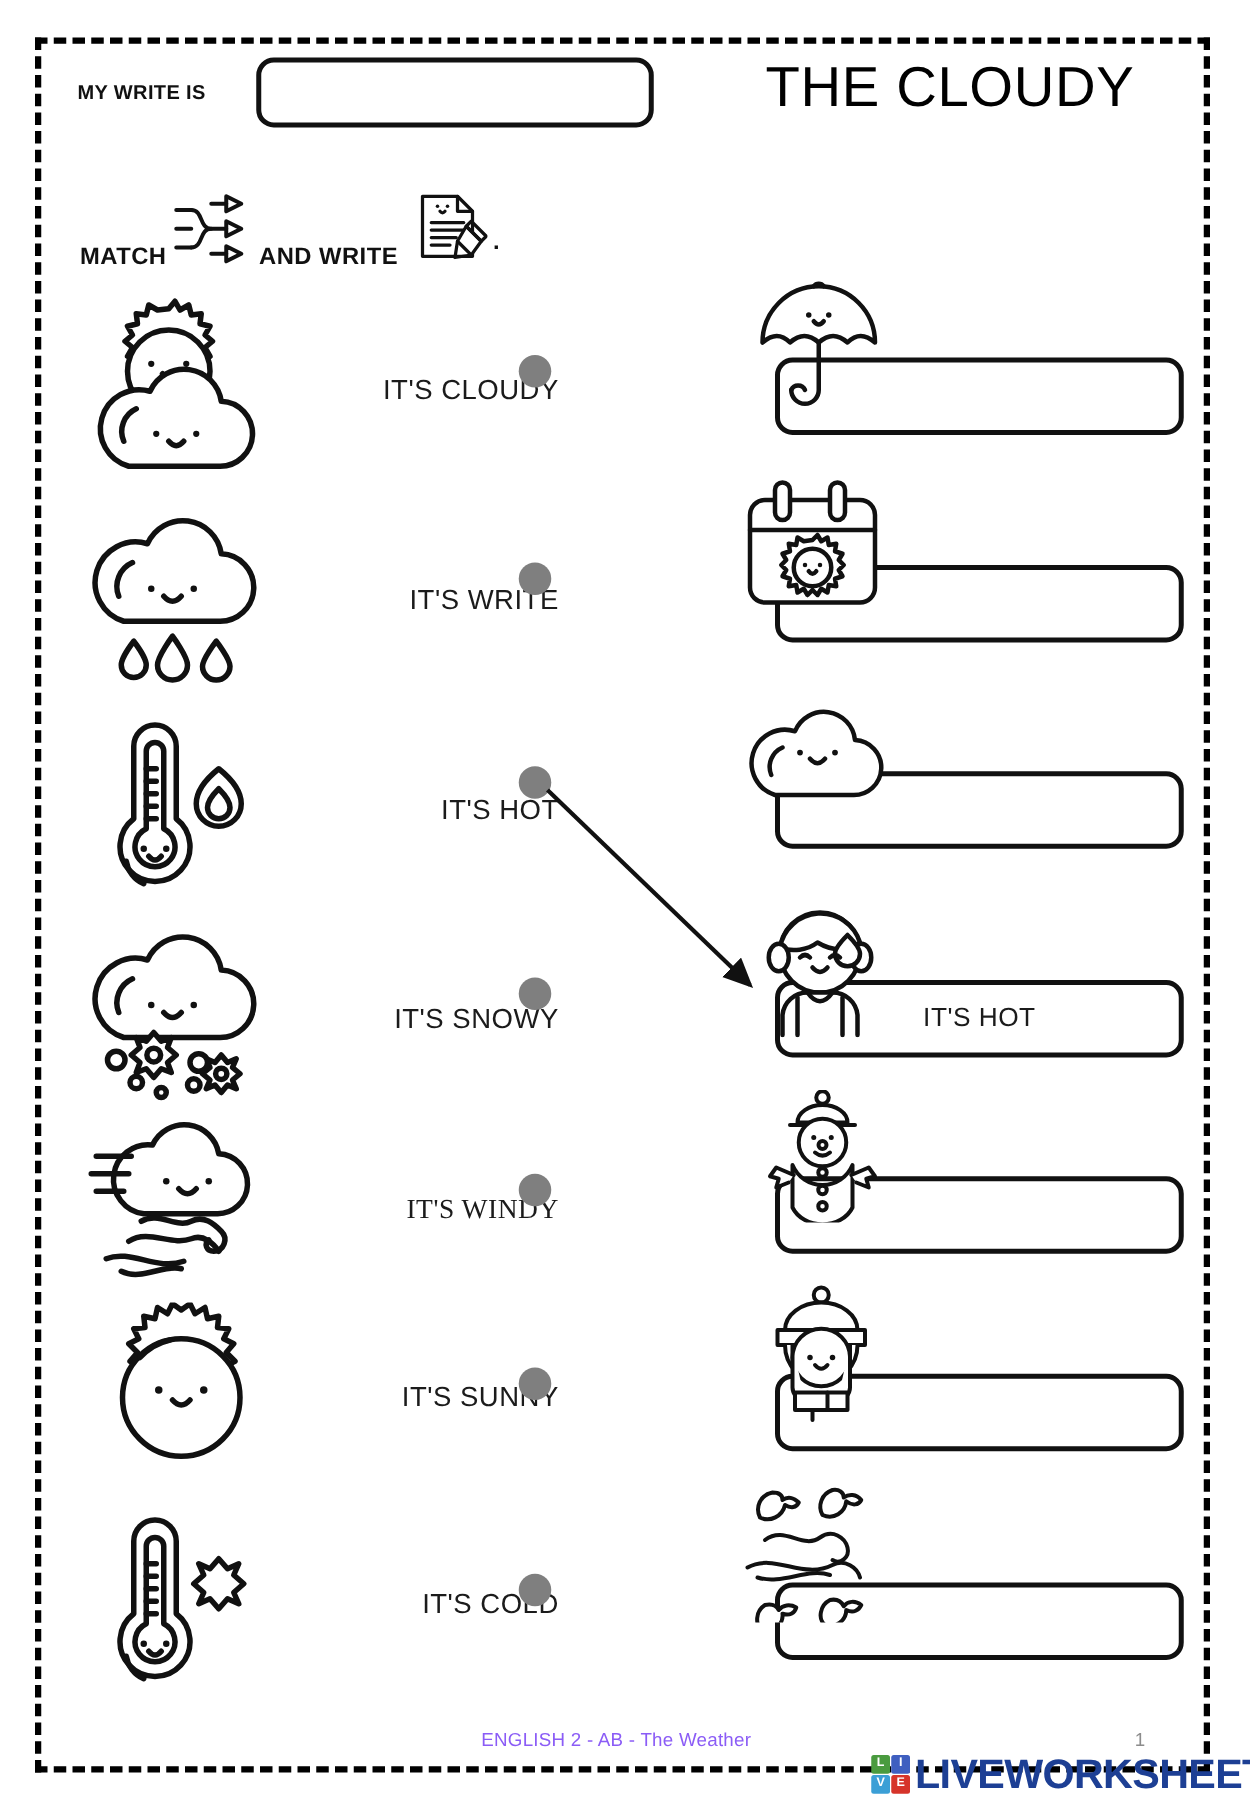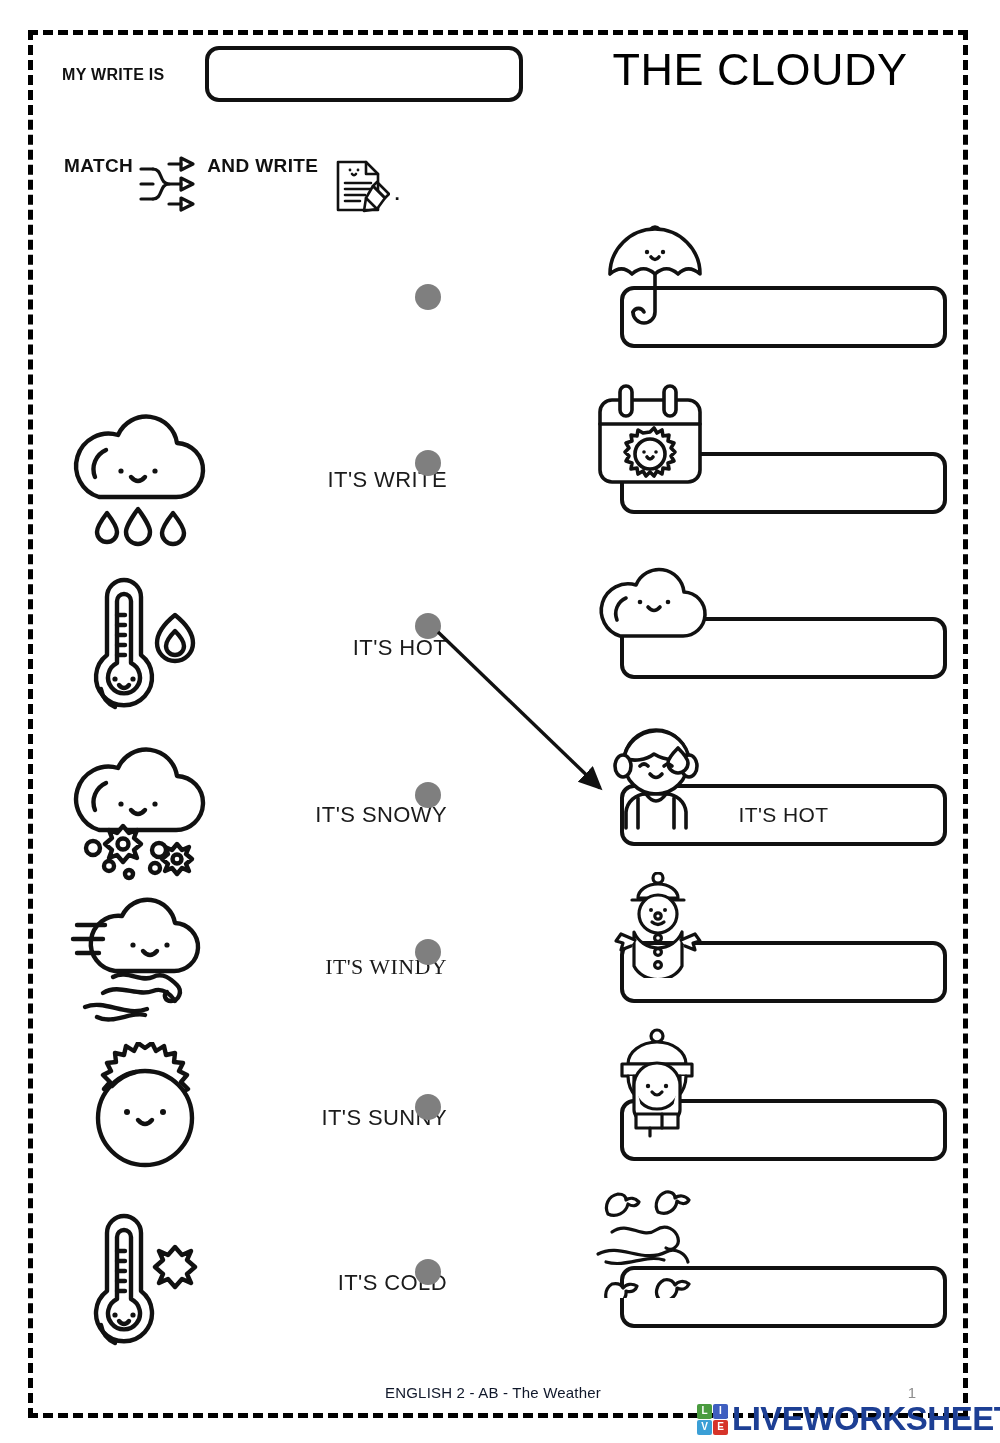--- a/index.html
+++ b/index.html
@@ -65,21 +65,21 @@
     color: #000;
     white-space: nowrap;
   }
 
   
   .instr {
     position: absolute;
     left: 64px;
     top: 155px;
     display: flex;
-    align-items: flex-start;
+    align-items: flex-end;
     gap: 4px;
     height: 62px;
   }
   .instr-word {
     font-size: 19px;
     font-weight: 700;
     letter-spacing: 0.4px;
     color: #111;
     white-space: nowrap;
   }
@@ -155,21 +155,21 @@
     pointer-events: none;
     z-index: 4;
   }
 
   
   .footer-text {
     position: absolute;
     left: 385px;
     top: 1384px;
     font-size: 15px;
-    color: #0f172a;
+    color: #8b5cf6;
     letter-spacing: 0.2px;
     white-space: nowrap;
     text-align: center;
   }
   .footer-page {
     position: absolute;
     left: 900px;
     top: 1384px;
     width: 24px;
     text-align: center;
@@ -245,20 +245,37 @@
         <path d="M17 28 H43 M17 34 H43 M17 40 H37 M17 46 H32"></path>
         <path d="M45 31 L57 43 L49 54 L38 43 Z" fill="#fff"></path>
         <path d="M45 31 L49 27 L61 39 L57 43 Z"></path>
         <path d="M38 43 L36 56 L49 54"></path>
       </svg>
     </span>
 
     <span class="instr-dot">.</span>
   </div>
 
+  <div class="left-row" style="top:232px;height:160px;">
+    <div class="left-pic">
+      <svg width="165" height="155" viewBox="0 0 165 155" fill="none" stroke="#111" stroke-width="4.4" stroke-linecap="round" stroke-linejoin="round">
+        <path d="M72 12 l5 -6 4 7 7 -4 2 8 8 -1 -1 8 8 2 -4 7 6 5 -6 5 4 7 -8 2 1 8 -8 -1 -2 8 -7 -4 -4 7 -5 -6 -5 6 -4 -7 -7 4 -2 -8 -8 1 1 -8 -8 -2 4 -7 -6 -5 6 -5 -4 -7 8 -2 -1 -8 8 1 2 -8 7 4 Z"></path>
+        <circle cx="72" cy="62" r="33" fill="#fff"></circle>
+        <circle cx="58" cy="56" r="2.5" fill="#111" stroke="none"></circle>
+        <circle cx="86" cy="56" r="2.5" fill="#111" stroke="none"></circle>
+        <path d="M67 64 q5 6 10 0"></path>
+        <path d="M40 138 h72 a26 26 0 0 0 2 -52 a30 30 0 0 0 -57 -8 a22 22 0 0 0 -17 60 Z" fill="#fff"></path>
+        <path d="M36 118 a20 20 0 0 1 10 -26"></path>
+        <circle cx="62" cy="112" r="2.5" fill="#111" stroke="none"></circle>
+        <circle cx="94" cy="112" r="2.5" fill="#111" stroke="none"></circle>
+        <path d="M72 118 q6 7 12 0"></path>
+      </svg>
+    </div>
+    <div class="left-label">IT'S CLOUDY</div>
+  </div>
   <div class="dot" style="left:415px;top:284px;"></div>
 
   <div class="left-row" style="top:400px;height:160px;">
     <div class="left-pic">
       <svg width="165" height="150" viewBox="0 0 165 150" fill="none" stroke="#111" stroke-width="4.4" stroke-linecap="round" stroke-linejoin="round">
         <path d="M36 92 h76 a27 27 0 0 0 2 -54 a31 31 0 0 0 -59 -8 a23 23 0 0 0 -19 62 Z" fill="#fff"></path>
         <path d="M32 72 a21 21 0 0 1 11 -27"></path>
         <circle cx="58" cy="66" r="2.6" fill="#111" stroke="none"></circle>
         <circle cx="92" cy="66" r="2.6" fill="#111" stroke="none"></circle>
         <path d="M68 72 q7 8 14 0"></path>

